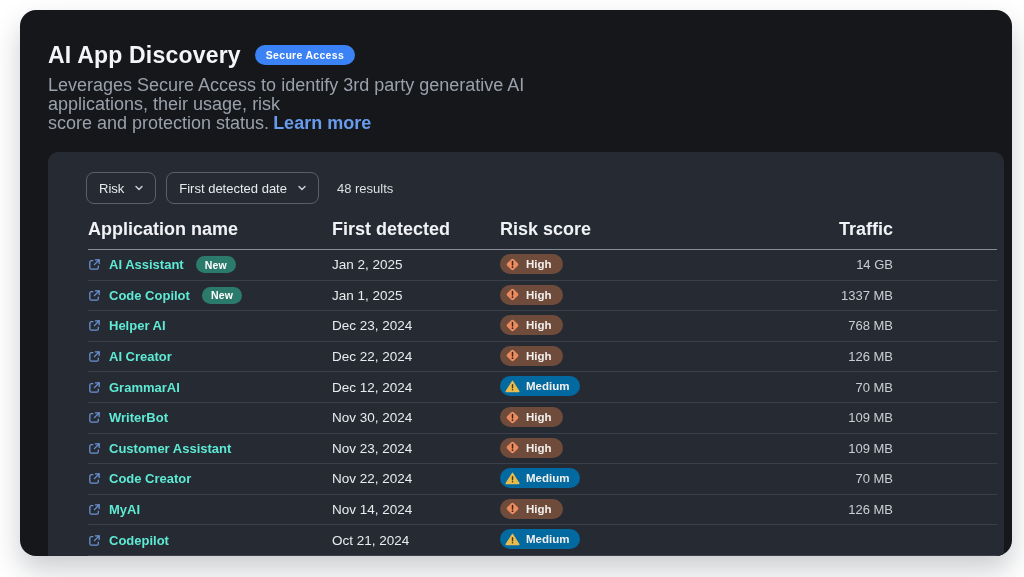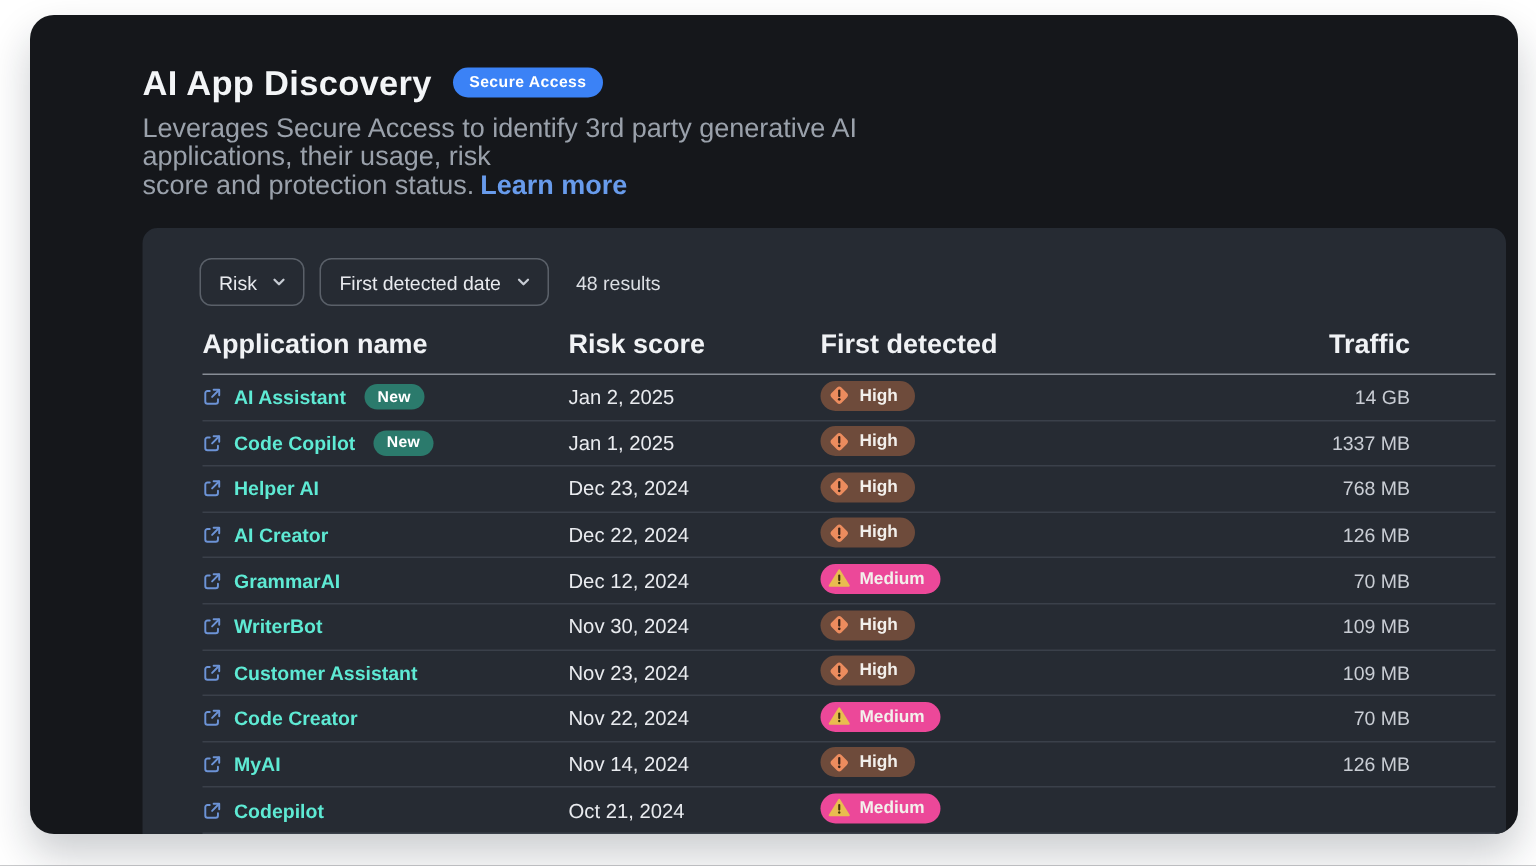--- a/index.html
+++ b/index.html
@@ -3,21 +3,20 @@
 <meta charset="utf-8">
 <style>
   * { margin: 0; padding: 0; box-sizing: border-box; }
   html, body { width: 1024px; height: 577px; background: #ffffff; overflow: hidden;
     font-family: "Liberation Sans", sans-serif; }
   .window {
     position: absolute; left: 20px; top: 10px; width: 992px; height: 546px;
     background: #15171B; border-radius: 16px;
     box-shadow: 0 14px 28px rgba(20, 28, 40, 0.22);
     overflow: hidden;
-    padding-left: 47px;
   }
   .header { padding: 31px 28px 0 28px; }
   .title-row { display: flex; align-items: center; gap: 14px; }
   .page-title { color: #F3F5F7; font-size: 23px; font-weight: bold; letter-spacing: 0.2px; line-height: 28px; }
   .teal-badge {
     display: inline-flex; align-items: center; background: #3b82f6; color: #FFFFFF;
     font-size: 10.5px; font-weight: bold; letter-spacing: 0.3px;
     padding: 4px 11px; border-radius: 999px; white-space: nowrap;
   }
   .description { margin-top: 7px; font-size: 18px; line-height: 19px; color: #9AA1AB; max-width: 560px; }
@@ -56,21 +55,21 @@
     background: #2B7A6C; color: #FFFFFF; font-size: 10.5px; font-weight: bold;
     padding: 2.5px 9px; border-radius: 999px; letter-spacing: 0.2px;
   }
   .date-cell { color: #E9EBEF; font-size: 13.5px; }
   .risk-badge {
     display: inline-flex; align-items: center; gap: 6px;
     border-radius: 999px; padding: 2.5px 11px 2.5px 5px;
     color: #F3F0EC; font-size: 11.5px; font-weight: bold;
   }
   .risk-badge.risk-high { background: #6E4B3B; }
-  .risk-badge.risk-medium { background: #ec4899; }
+  .risk-badge.risk-medium { background: #0369a1; }
   .risk-badge .icon-high, .risk-badge .icon-medium { display: none; line-height: 0; }
   .risk-badge.risk-high .icon-high { display: inline-flex; }
   .risk-badge.risk-medium .icon-medium { display: inline-flex; }
   .traffic-cell { text-align: right; padding-right: 104px; color: #C9CDD4; font-size: 13px; }
 </style>
 </head>
 <body>
 
 <div class="window">
 
@@ -103,22 +102,22 @@
               <path d="M3 4.5 L6 7.5 L9 4.5" stroke="currentColor" stroke-width="1.5" fill="none" stroke-linecap="round" stroke-linejoin="round"></path>
             </svg>
         </span>
       </button>
       <span class="results-count">48 results</span>
     </div>
 
     <div class="table">
       <div class="thead">
         <div class="th">Application name</div>
+        <div class="th">First detected</div>
         <div class="th">Risk score</div>
-        <div class="th">First detected</div>
         <div class="th traffic">Traffic</div>
       </div>
       <div>
   <div class="trow">
     <div class="name-cell">
       <a class="app-link">
         <span class="ext-icon">
           <svg width="13" height="13" viewBox="0 0 14 14">
                     <path d="M5.2 2.9 H3.6 C2.7 2.9 2 3.6 2 4.5 v5.9 C2 11.3 2.7 12 3.6 12 h5.9 c0.9 0 1.6 -0.7 1.6 -1.6 V8.8" stroke="currentColor" stroke-width="1.4" fill="none" stroke-linecap="round"></path>
                     <path d="M8 2 H12 V6" stroke="currentColor" stroke-width="1.4" fill="none" stroke-linecap="round" stroke-linejoin="round"></path>

